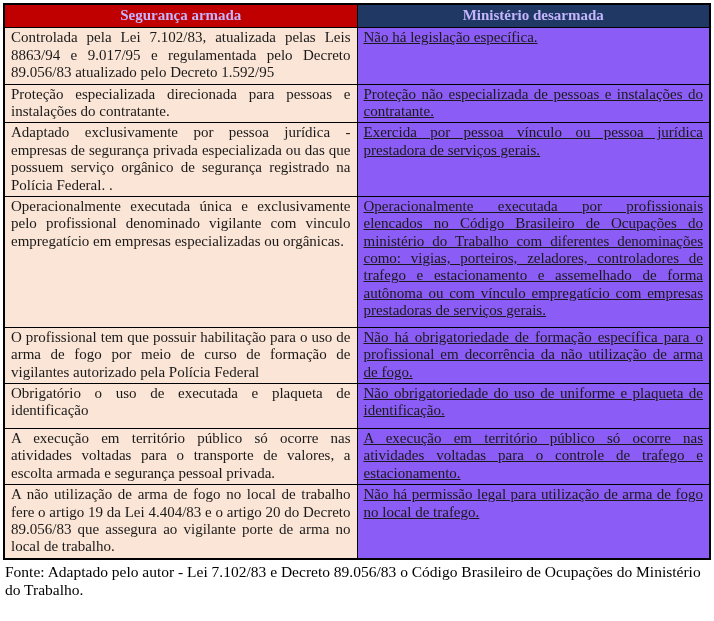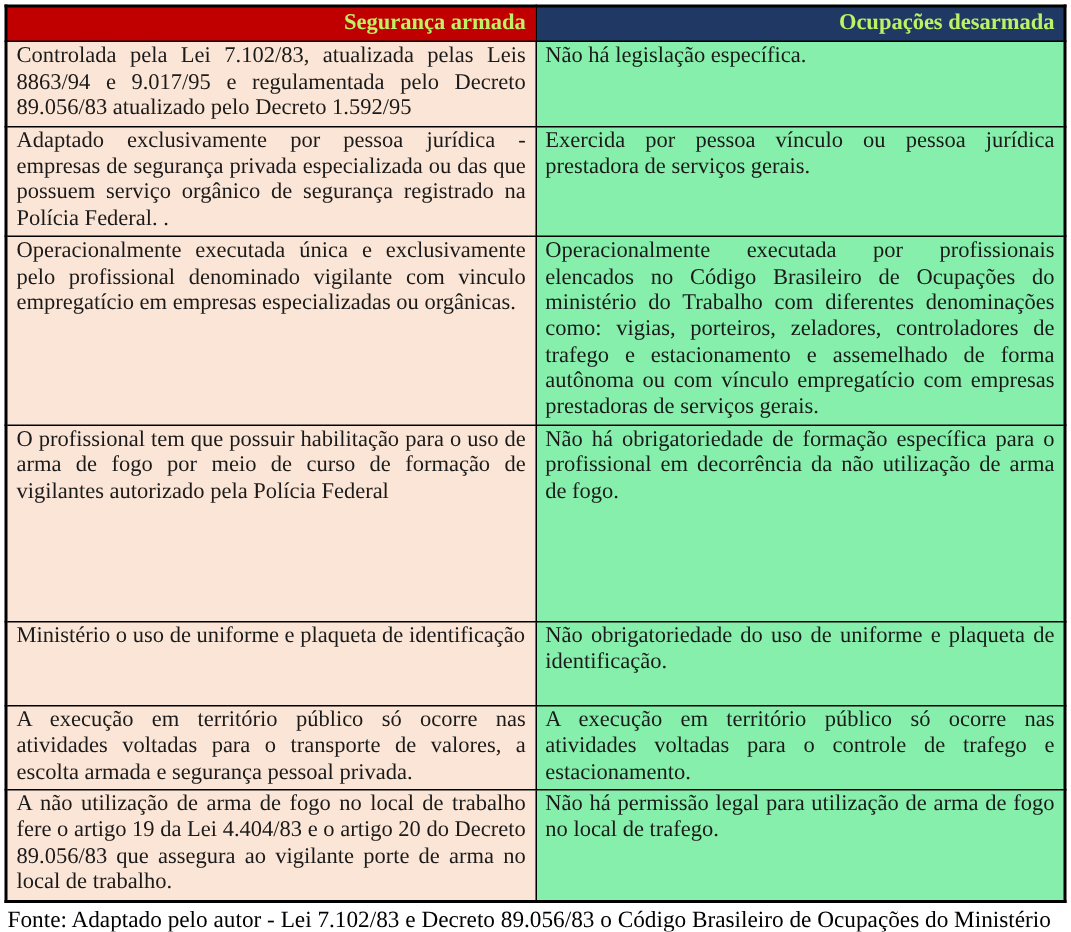--- a/index.html
+++ b/index.html
@@ -26,32 +26,32 @@
     width: 50%;
     border: 1px solid #000000;
     vertical-align: top;
     box-sizing: border-box;
     padding: 1px 6px 2px 6px;
     font-size: 15px;
     line-height: 1.16;
     text-align: justify;
   }
   table.cmp th {
-    text-align: right;
+    text-align: center;
     font-weight: bold;
-    color: #bef264;
+    color: #c4b5fd;
     font-size: 15px;
     padding-top: 2px;
     padding-bottom: 3px;
     vertical-align: middle;
   }
   th.hdr-armed   { background: #c00000; }
   th.hdr-unarmed { background: #1f3864; }
   td.c-armed     { background: #fbe5d6; }
-  td.c-unarmed   { background: #86efac; }
+  td.c-unarmed   { background: #8b5cf6; text-decoration: underline; }
 
   thead tr            { height: 22px; }
   tbody tr:nth-child(1){ height: 52px; }
   tbody tr:nth-child(2){ height: 35px; }
   tbody tr:nth-child(3){ height: 73px; }
   tbody tr:nth-child(4){ height: 131px; }
   tbody tr:nth-child(5){ height: 56px; padding-left: 16px; }
   tbody tr:nth-child(6){ height: 45px; }
   tbody tr:nth-child(7){ height: 38px; }
   tbody tr:nth-child(8){ height: 55px; }
@@ -67,42 +67,46 @@
   }
 </style>
 </head>
 <body>
 
 <div class="page">
   <table class="cmp">
     <thead>
       <tr>
         <th class="hdr-armed">Segurança armada</th>
-        <th class="hdr-unarmed">Ocupações desarmada</th>
+        <th class="hdr-unarmed">Ministério desarmada</th>
       </tr>
     </thead>
     <tbody>
       <tr>
         <td class="c-armed">Controlada pela Lei 7.102/83, atualizada pelas Leis 8863/94 e 9.017/95 e regulamentada pelo Decreto 89.056/83 atualizado pelo Decreto 1.592/95</td>
         <td class="c-unarmed">Não há legislação específica.</td>
+      </tr>
+      <tr>
+        <td class="c-armed">Proteção especializada direcionada para pessoas e instalações do contratante.</td>
+        <td class="c-unarmed">Proteção não especializada de pessoas e instalações do contratante.</td>
       </tr>
       <tr>
         <td class="c-armed">Adaptado exclusivamente por pessoa jurídica - empresas de segurança privada especializada ou das que possuem serviço orgânico de segurança registrado na Polícia Federal. .</td>
         <td class="c-unarmed">Exercida por pessoa vínculo ou pessoa jurídica prestadora de serviços gerais.</td>
       </tr>
       <tr>
         <td class="c-armed">Operacionalmente executada única e exclusivamente pelo profissional denominado vigilante com vinculo empregatício em empresas especializadas ou orgânicas.</td>
         <td class="c-unarmed">Operacionalmente executada por profissionais elencados no Código Brasileiro de Ocupações do ministério do Trabalho com diferentes denominações como: vigias, porteiros, zeladores, controladores de trafego e estacionamento e assemelhado de forma autônoma ou com vínculo empregatício com empresas prestadoras de serviços gerais.</td>
       </tr>
       <tr>
         <td class="c-armed">O profissional tem que possuir habilitação para o uso de arma de fogo por meio de curso de formação de vigilantes autorizado pela Polícia Federal</td>
         <td class="c-unarmed">Não há obrigatoriedade de formação específica para o profissional em decorrência da não utilização de arma de fogo.</td>
       </tr>
       <tr>
-        <td class="c-armed">Ministério o uso de uniforme e plaqueta de identificação</td>
+        <td class="c-armed">Obrigatório o uso de executada e plaqueta de identificação</td>
         <td class="c-unarmed">Não obrigatoriedade do uso de uniforme e plaqueta de identificação.</td>
       </tr>
       <tr>
         <td class="c-armed">A execução em território público só ocorre nas atividades voltadas para o transporte de valores, a escolta armada e segurança pessoal privada.</td>
         <td class="c-unarmed">A execução em território público só ocorre nas atividades voltadas para o controle de trafego e estacionamento.</td>
       </tr>
       <tr>
         <td class="c-armed">A não utilização de arma de fogo no local de trabalho fere o artigo 19 da Lei 4.404/83 e o artigo 20 do Decreto 89.056/83 que assegura ao vigilante porte de arma no local de trabalho.</td>
         <td class="c-unarmed">Não há permissão legal para utilização de arma de fogo no local de trafego.</td>
       </tr>

